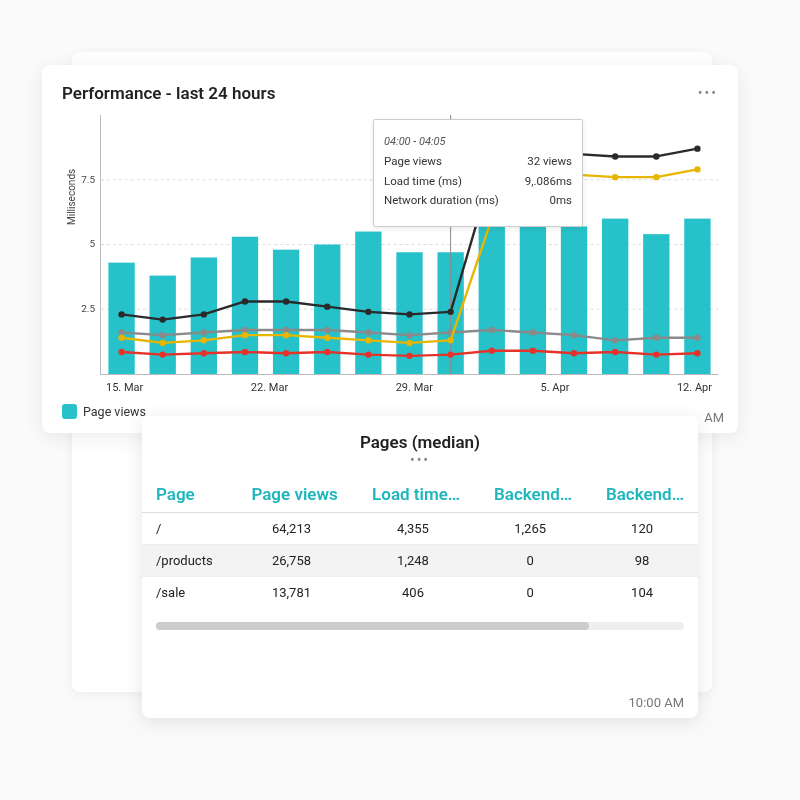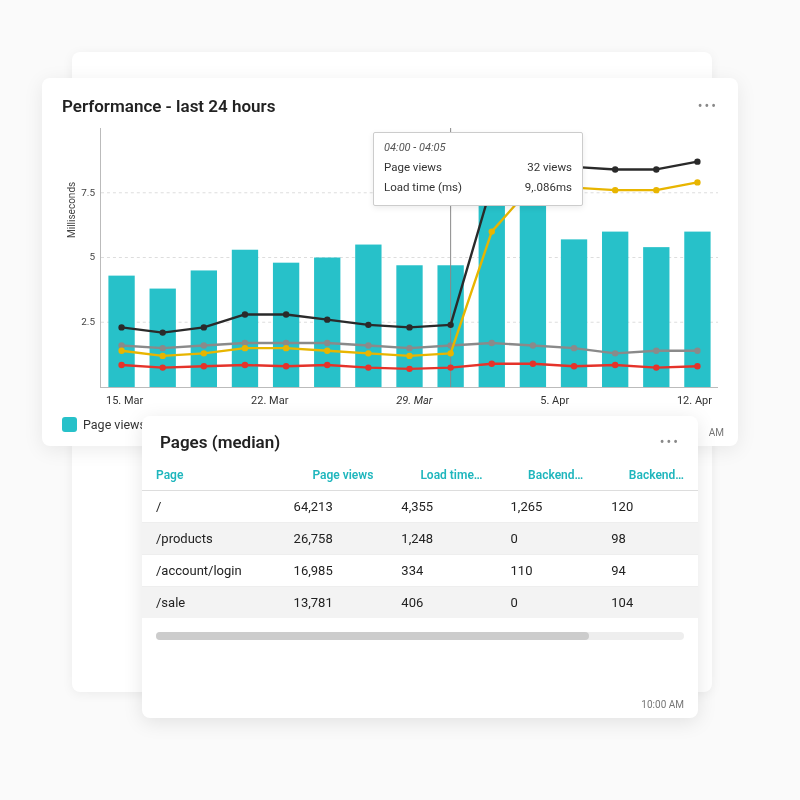--- a/index.html
+++ b/index.html
@@ -13,21 +13,21 @@
   }
   .bg-card {
     position: absolute;
     background: #fff;
     border-radius: 8px;
     box-shadow: 0 2px 12px rgba(0,0,0,0.06);
     left: 72px; top: 52px; width: 640px; height: 640px;
   }
   .chart-card {
     position: absolute;
-    left: 42px; top: 78px; width: 696px; height: 368px;
+    left: 42px; top: 65px; width: 696px; height: 368px;
     background: #fff;
     border-radius: 8px;
     box-shadow: 0 4px 20px rgba(0,0,0,0.08);
     padding: 18px 20px 14px 20px;
   }
   .card-title-row { display:flex; justify-content:space-between; align-items:center; }
   .card-title { font-size: 17px; font-weight: 600; color: #222; }
   .more-dots { color:#888; letter-spacing:2px; cursor:pointer; font-size:14px; }
   .plot-area {
     position: relative;
@@ -50,48 +50,48 @@
   .x-labels { display:flex; font-size:11px; color:#333; margin-top:6px; padding:0 6px; }
   .x-labels span { flex:0 0 auto; }
   .legend { display:flex; align-items:center; gap:6px; margin-top:10px; font-size:12.5px; color:#333; }
   .legend-swatch { width:15px; height:15px; background:#27c1c9; border-radius:3px; }
   .tooltip {
     position:absolute;
     left:272px; top:4px;
     background:#fff;
     border:1px solid #ccc;
     border-radius:2px;
-    padding:8px 10px;
+    padding:15px 10px;
     font-size:11.5px;
     color:#333;
     box-shadow:0 2px 6px rgba(0,0,0,0.08);
     width:210px;
   }
   .tooltip .tt-time { font-style:italic; color:#555; margin-bottom:4px; font-size:11px;}
   .tooltip .tt-row { display:flex; justify-content:space-between; line-height:1.7; }
   .am-label {
-    position:absolute; right:14px; bottom:8px; font-size:10px; color:#777;
+    position:absolute; right:14px; bottom:8px; font-size:13px; color:#777;
   }
   .table-card {
     position:absolute;
     left:142px; top:416px; width:556px; height:302px;
     background:#fff;
     border-radius:8px;
     box-shadow:0 4px 20px rgba(0,0,0,0.10);
     padding:16px 0 12px 0;
   }
-  .table-title-row { display:flex; justify-content:space-between; padding:0 18px; align-items:center;}
+  .table-title-row { display:flex; justify-content:space-between; padding:0 18px; align-items:center;flex-direction:column;}
   .table-title { font-size:17px; font-weight:600; color:#222; }
   table { width:100%; border-collapse:collapse; margin-top:10px; font-size:13px; }
   thead th {
-    text-align:right; color:#1fb6bd; font-weight:600; font-size:12px;
+    text-align:right; color:#1fb6bd; font-weight:600; font-size:17px;
     padding:6px 14px 8px 14px; border-bottom:1px solid #ddd;
   }
   thead th:first-child { text-align:left; }
-  tbody td { padding:8px 14px; text-align:left; color:#222; border-top:1px solid #eee;}
+  tbody td { padding:8px 14px; text-align:center; color:#222; border-top:1px solid #eee;}
   tbody td:first-child { text-align:left; }
   tbody tr:nth-child(even) td { background:#f3f3f3; }
   tbody tr:nth-child(odd) td { background:#fff; }
   .scroll-track {
     margin:14px 14px 0 14px; height:8px; background:#eee; border-radius:4px; position:relative;
   }
   .scroll-thumb {
     position:absolute; left:0; top:0; height:8px; width:82%; background:#ccc; border-radius:4px;
   }
 </style>
@@ -203,28 +203,32 @@
         <div class="tt-time">04:00 - 04:05</div>
         <div id="tt-rows">
             <div class="tt-row">
               <span>Page views</span>
               <span>32 views</span>
             </div>
             <div class="tt-row">
               <span>Load time (ms)</span>
               <span>9,.086ms</span>
             </div>
+            <div class="tt-row">
+              <span>Network duration (ms)</span>
+              <span>0ms</span>
+            </div>
           </div>
       </div>
     </div>
 
     <div class="x-labels" id="x-labels" style="justify-content: space-between;">
         <span style="position: relative;">15. Mar</span>
         <span style="position: relative; margin-left: auto;">22. Mar</span>
-        <span style="position: relative; margin-left: auto; font-style: italic;">29. Mar</span>
+        <span style="position: relative; margin-left: auto;">29. Mar</span>
         <span style="position: relative; margin-left: auto;">5. Apr</span>
         <span style="position: relative; margin-left: auto;">12. Apr</span>
       </div>
   </div>
 
   <div class="legend">
     <span class="legend-swatch"></span>
     <span>Page views</span>
   </div>
 
@@ -256,27 +260,20 @@
           <td>120</td>
         </tr>
         <tr>
           <td>/products</td>
           <td>26,758</td>
           <td>1,248</td>
           <td>0</td>
           <td>98</td>
         </tr>
         <tr>
-          <td>/account/login</td>
-          <td>16,985</td>
-          <td>334</td>
-          <td>110</td>
-          <td>94</td>
-        </tr>
-        <tr>
           <td>/sale</td>
           <td>13,781</td>
           <td>406</td>
           <td>0</td>
           <td>104</td>
         </tr>
       </tbody>
   </table>
 
   <div class="scroll-track">

